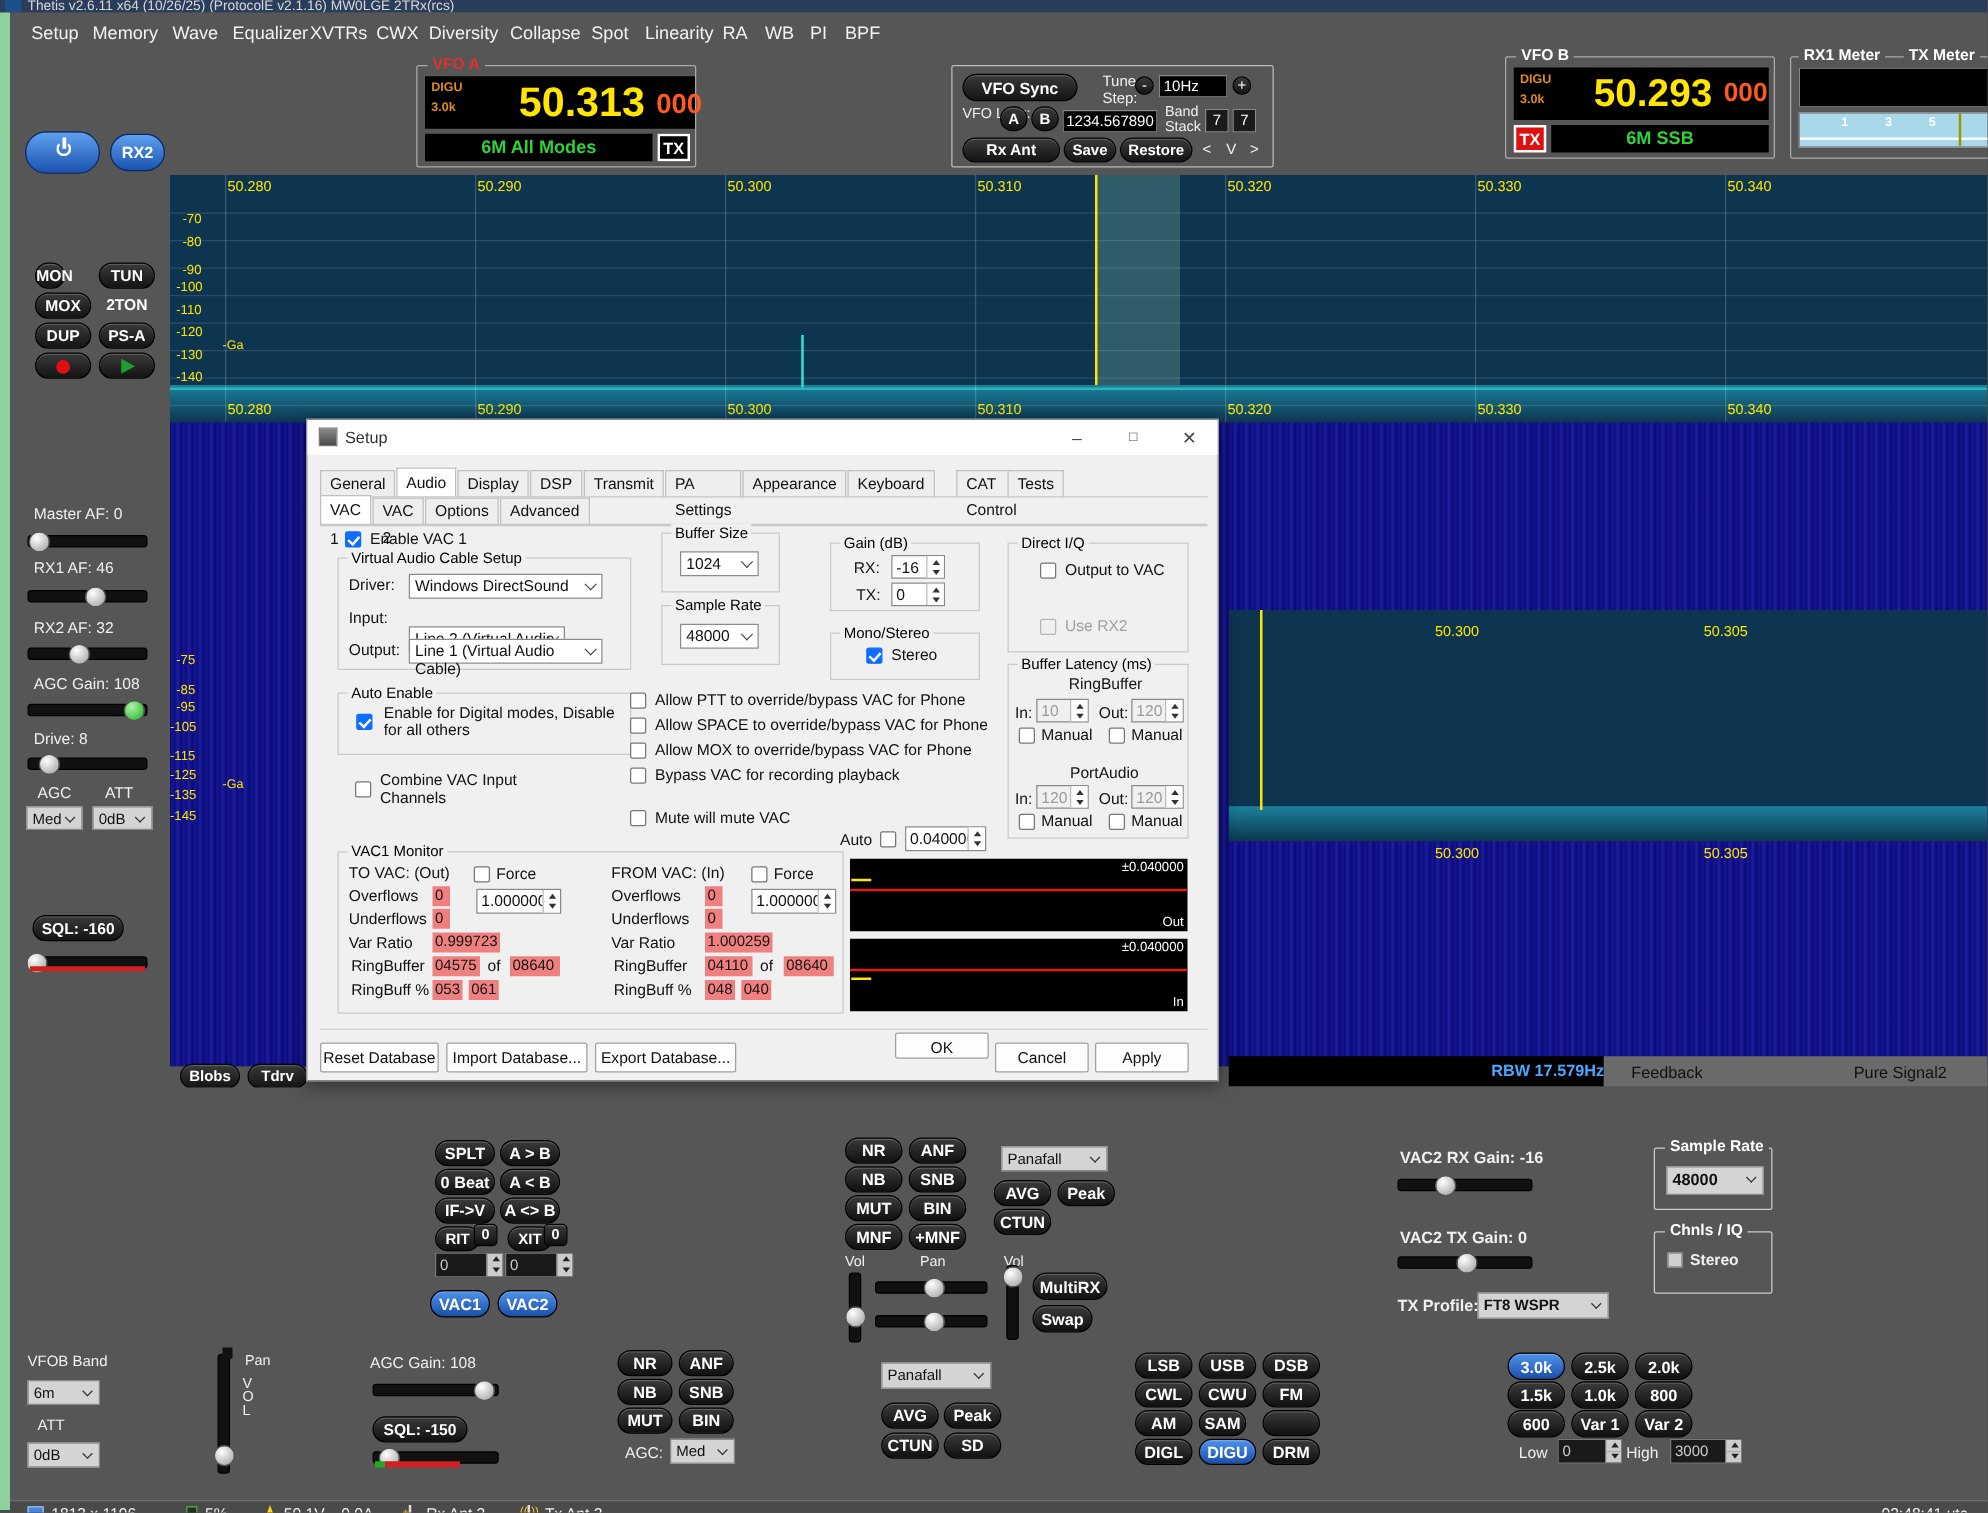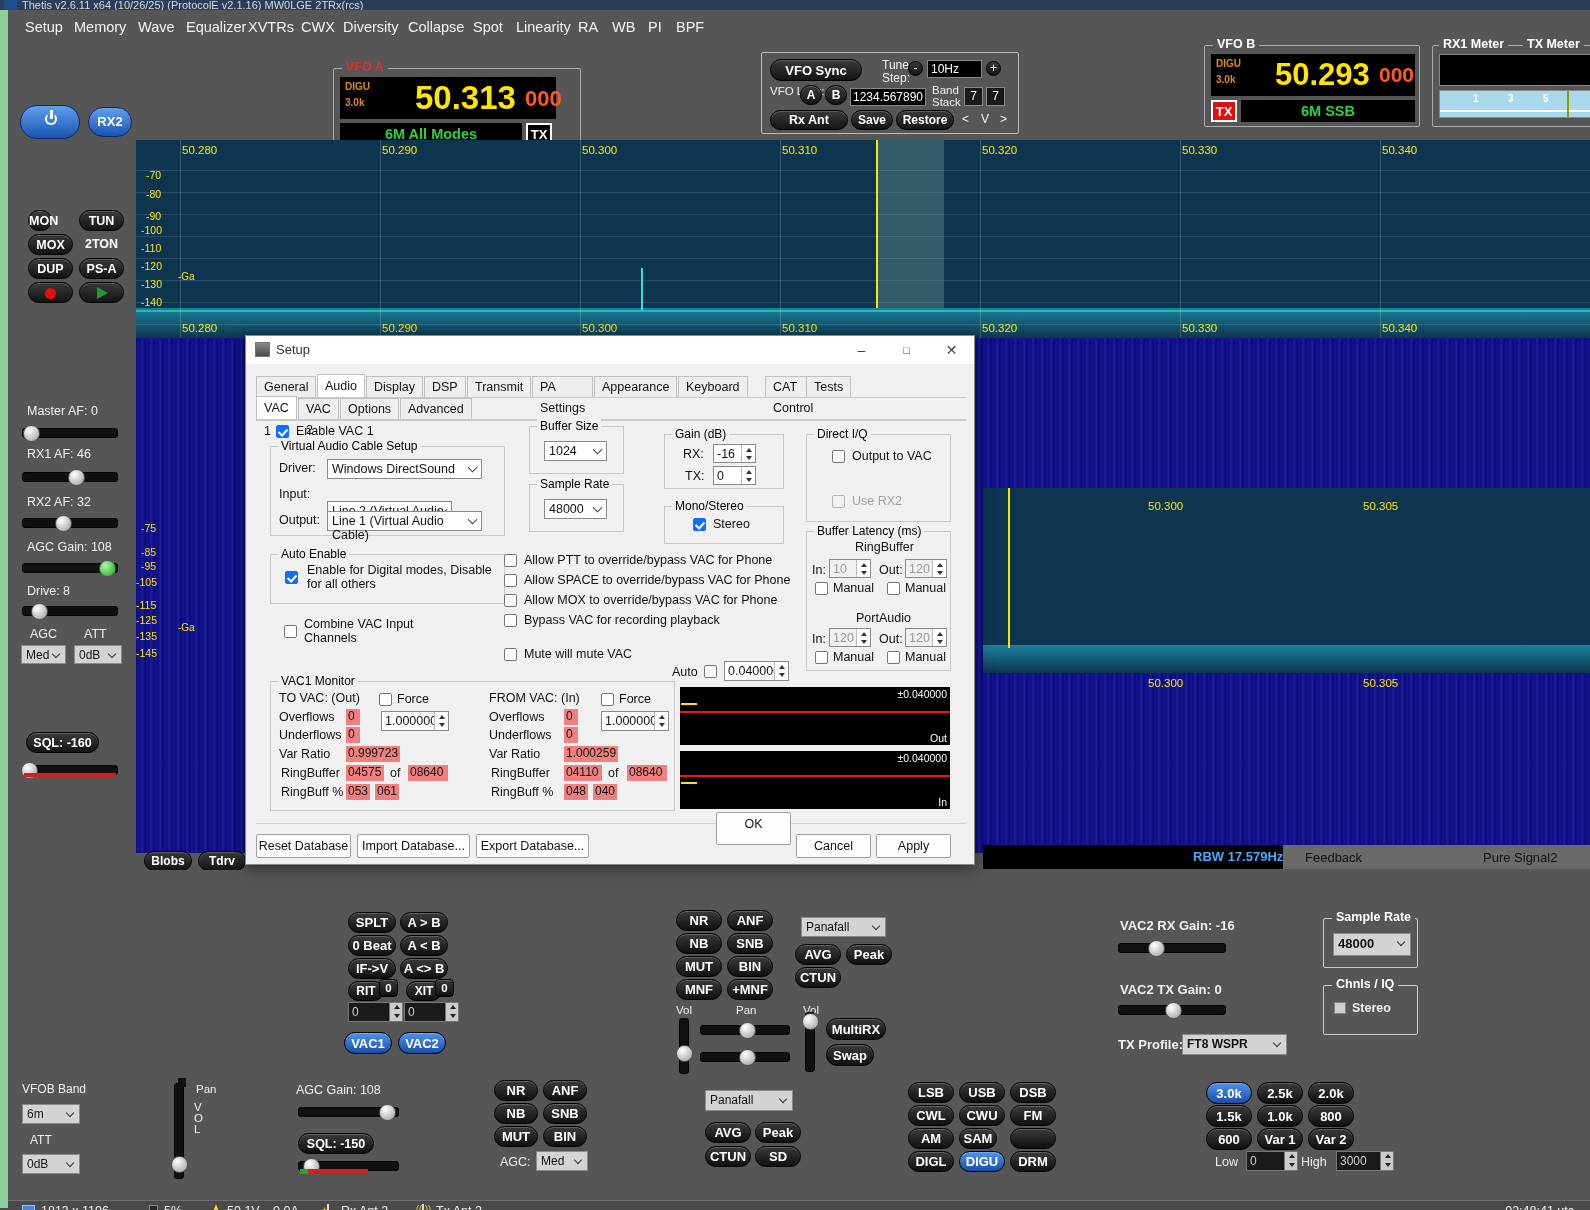--- a/index.html
+++ b/index.html
@@ -21,21 +21,21 @@
   
   #greenstrip{position:absolute;left:0;top:10px;width:8px;height:1198px;background:#8fd19e;}
   
   #app{position:absolute;left:8px;top:10px;width:1582px;height:1200px;background:#565656;}
   
   #menubar{position:absolute;left:0;top:5px;height:24px;width:1582px;}
   .menu-item{position:absolute;top:0;font-size:14.5px;color:#f2f2f2;cursor:default;line-height:24px;}
   
   .grp{position:absolute;border:1px solid #aaa;border-radius:2px;}
   .grp>.grp-label{position:absolute;top:-9px;left:8px;background:#565656;padding:0 4px;font-size:12.5px;font-weight:bold;}
-  #vfoa{left:325px;top:42px;width:248px;height:82px;margin-top:16px;}
+  #vfoa{left:325px;top:42px;width:224px;height:82px;}
   #vfoa .grp-label{color:#e03030;}
   .freqbox{position:absolute;background:#000;}
   .fmode{position:absolute;left:5px;font-weight:bold;font-size:10px;color:#e08a20;}
   .fdig{position:absolute;font-family:"Liberation Sans",sans-serif;font-weight:bold;color:#ffe500;}
   .fdig2{position:absolute;font-weight:bold;color:#ff5a1e;}
   .bandbox{position:absolute;background:#000;color:#2fd23a;font-size:14.5px;text-align:center;font-weight:bold;}
   .txbox{position:absolute;background:#000;border:2px solid #fff;color:#fff;font-weight:bold;font-size:13px;text-align:center;}
   
   #vfosync{left:753px;top:42px;width:258px;height:82px;border:1px solid #bbb;}
   .pill{position:absolute;background:linear-gradient(#3a3a3a,#141414);border:1px solid #000;border-radius:11px;color:#fff;font-weight:bold;text-align:center;cursor:pointer;
@@ -772,16 +772,16 @@
     <div class="pm">±0.040000</div>
     <div class="yl" style="top:31px;"></div>
     <div class="rl" style="top:24px;width:100%;"></div>
     <div class="tg">In</div>
   </div>
 
   <div style="position:absolute;left:10px;top:487px;width:710px;height:1px;background:#d0d0d0;"></div>
   <div class="dbtn" style="left:10px;top:498px;width:95px;height:24px;line-height:23px;">Reset Database</div>
   <div class="dbtn" style="left:111px;top:498px;width:113px;height:24px;line-height:23px;">Import Database...</div>
   <div class="dbtn" style="left:230px;top:498px;width:113px;height:24px;line-height:23px;">Export Database...</div>
-  <div class="dbtn" style="left:470px;top:476px;width:75px;height:33px;line-height:23px;">OK</div>
+  <div class="dbtn" style="left:470px;top:490px;width:75px;height:21px;line-height:23px;">OK</div>
   <div class="dbtn" style="left:550px;top:498px;width:75px;height:24px;line-height:23px;">Cancel</div>
   <div class="dbtn" style="left:630px;top:498px;width:75px;height:24px;line-height:23px;">Apply</div>
 </div>
 
 </body></html>

